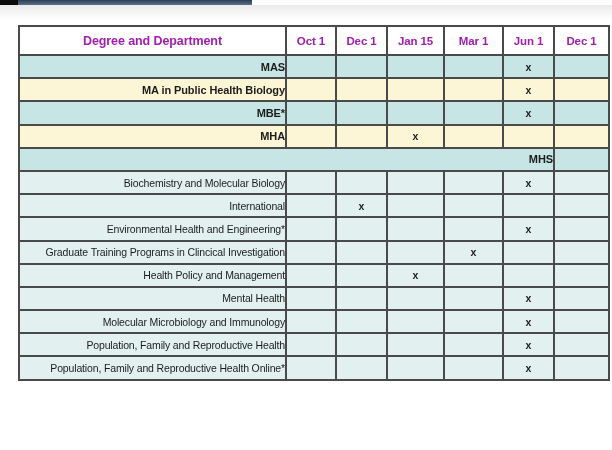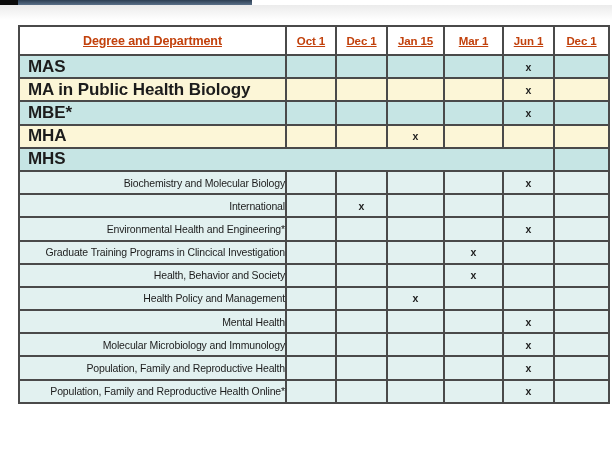--- a/index.html
+++ b/index.html
@@ -30,30 +30,30 @@
   col.c-dec   { width: 51px; }
   col.c-jan   { width: 57px; }
   col.c-mar   { width: 59px; }
   col.c-jun   { width: 51px; }
   col.c-jul   { width: 55px; }
 
   th, td { border: 2px solid var(--border, #4a4a4a); box-sizing: border-box; }
 
   thead th {
     background: #ffffff; height: 29px;
-    font-weight: bold; color: #c2410c; 
-    font-size: 11.5px; letter-spacing: -0.1px; padding: 0; text-decoration: underline;
+    font-weight: bold; color: #a21caf; 
+    font-size: 11.5px; letter-spacing: -0.1px; padding: 0;
   }
   thead th.degree-head { font-size: 12.5px; }
 
   tbody td { height: 23.2px; padding: 0; color: #1c1c1c; }
 
   tr.major td.label-cell {
-    text-align: left; padding-left: 8px;
-    font-weight: bold; font-size: 17px; letter-spacing: -0.1px;
+    text-align: right; padding-left: 8px;
+    font-weight: bold; font-size: 11px; letter-spacing: -0.1px;
   }
   tr.sub td.label-cell {
     text-align: right; padding-left: 15px;
     font-weight: normal; font-size: 10.5px; letter-spacing: -0.15px;
   }
   td.mark-cell { text-align: center; font-weight: bold; font-size: 10.5px; }
 
   tr.theme-teal td    { background: var(--major-teal, #c6e5e4); }
   tr.theme-cream td   { background: var(--cream, #fcf6d7); }
   tr.theme-subteal td { background: var(--sub-teal, #e2f1f0); }
@@ -163,29 +163,20 @@
         <tr class="sub theme-subteal">
           <td class="label-cell">Graduate Training Programs in Clincical Investigation</td>
           <td class="mark-cell"></td>
           <td class="mark-cell"></td>
           <td class="mark-cell"></td>
           <td class="mark-cell">x</td>
           <td class="mark-cell"></td>
           <td class="mark-cell"></td>
         </tr>
         <tr class="sub theme-subteal">
-          <td class="label-cell">Health, Behavior and Society</td>
-          <td class="mark-cell"></td>
-          <td class="mark-cell"></td>
-          <td class="mark-cell"></td>
-          <td class="mark-cell">x</td>
-          <td class="mark-cell"></td>
-          <td class="mark-cell"></td>
-        </tr>
-        <tr class="sub theme-subteal">
           <td class="label-cell">Health Policy and Management</td>
           <td class="mark-cell"></td>
           <td class="mark-cell"></td>
           <td class="mark-cell">x</td>
           <td class="mark-cell"></td>
           <td class="mark-cell"></td>
           <td class="mark-cell"></td>
         </tr>
         <tr class="sub theme-subteal">
           <td class="label-cell">Mental Health</td>

